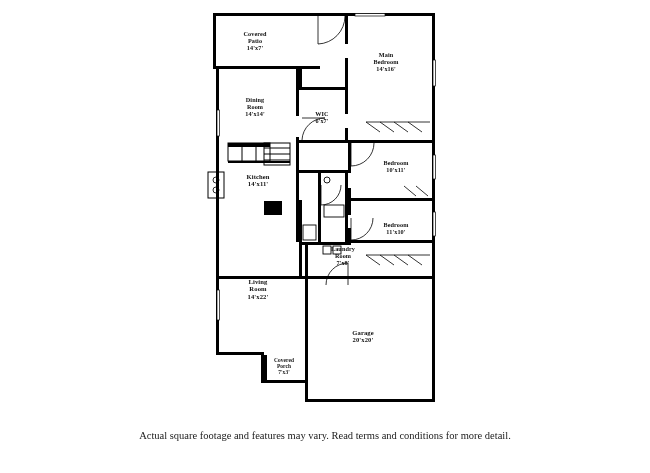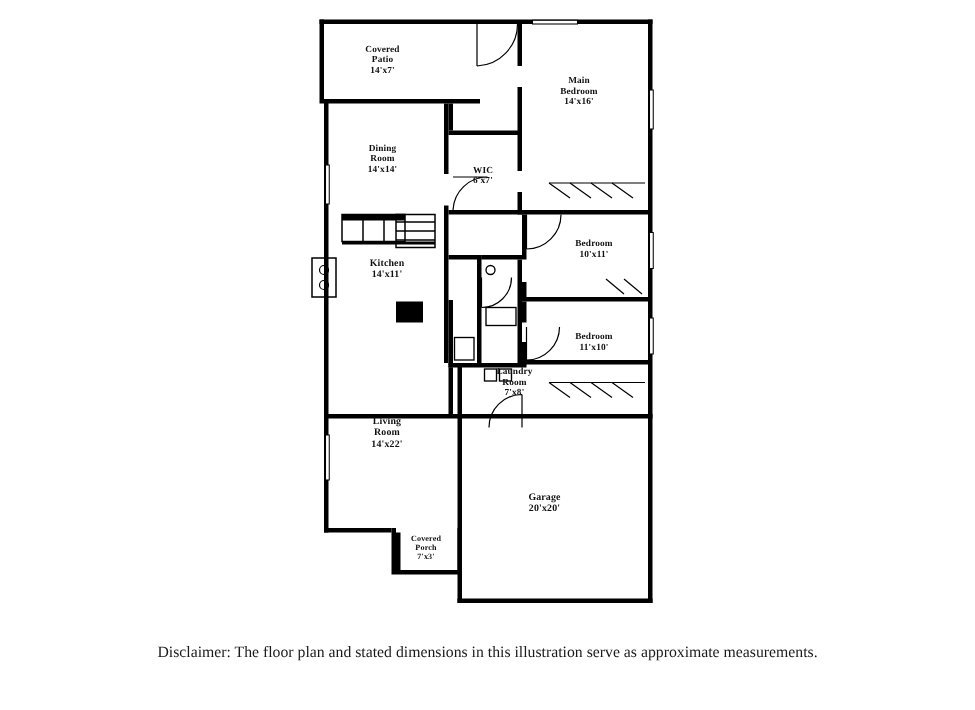--- a/index.html
+++ b/index.html
@@ -229,14 +229,14 @@
 <div class="room-label" style="left:363px; top:336px; font-size:6.6px;">
   <span class="ln">Garage</span>
   <span class="ln">20'x20'</span>
 </div>
 <div class="room-label" style="left:284px; top:366px; font-size:5.4px;">
   <span class="ln">Covered<br>Porch</span>
   <span class="ln">7'x3'</span>
 </div>
 
 <div class="disclaimer">
-  <span class="ln">Disclaimer: The floor plan and stated dimensions in this illustration serve as approximate measurements.</span>
+  <span class="ln">Actual square footage and features may vary. Read terms and conditions for more detail.</span>
 </div>
 
 </body></html>

